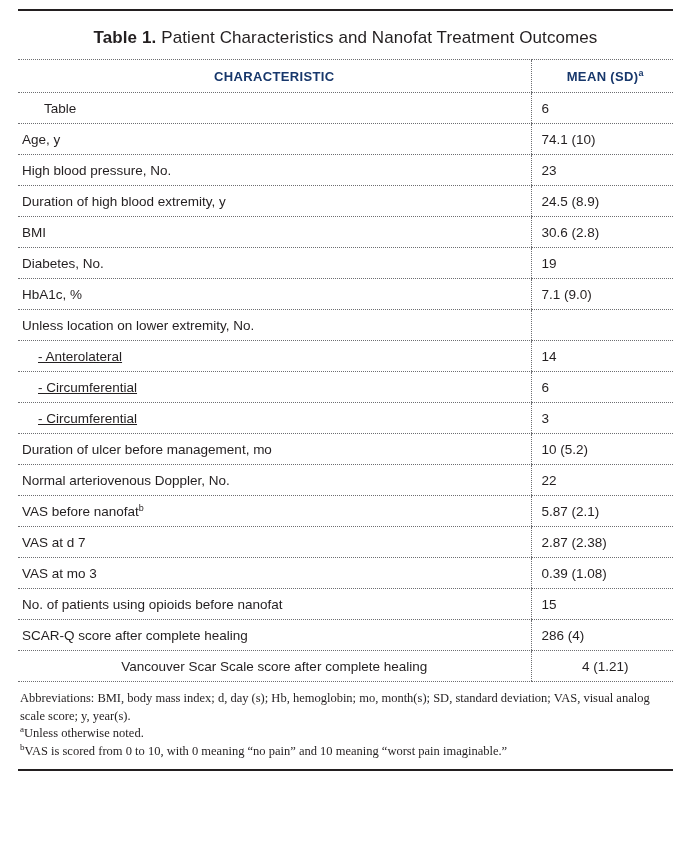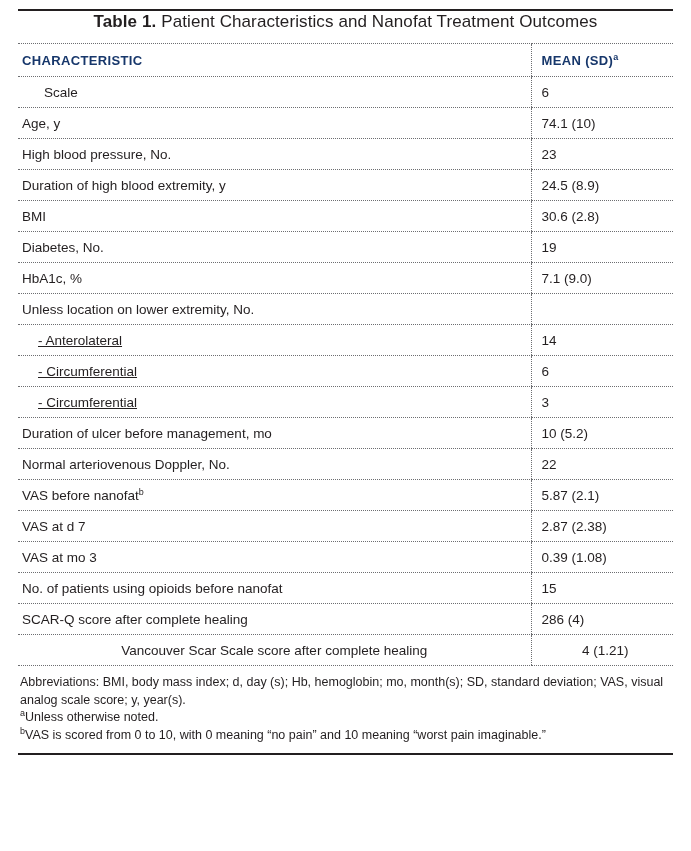--- a/index.html
+++ b/index.html
@@ -28,38 +28,38 @@
     border-top: 2.5px solid #231f20;
     margin-top: 9px;
   }
 
   
   .table-title {
     font-size: 17px;
     line-height: 21px;
     text-align: center;
     color: #231f20;
-    padding: 0 2px 11px 2px;
+    padding: 16px 2px 11px 2px;
     letter-spacing: 0.1px;
   }
   .table-title .tt-label {
     font-weight: bold;
   }
 
   
   table.data-table {
     width: 100%;
     border-collapse: collapse;
     table-layout: fixed;
   }
   table.data-table col.col-char { width: 513px; }
   table.data-table col.col-mean { width: auto; }
 
   thead th {
-    text-align: left;
+    text-align: center;
     font-size: 13px;
     font-weight: bold;
     letter-spacing: 0.35px;
     color: #17376b;
     padding: 9px 4px 8px 4px;
     border-top: 1px dotted #6d6e71;
     border-bottom: 1px dotted #6d6e71;
     vertical-align: middle;
   }
   thead th.mean-head {
@@ -96,20 +96,21 @@
 
   
   .footnotes {
     font-size: 12.5px;
     line-height: 17.5px;
     color: #231f20;
     padding: 8px 2px 9px 2px;
   }
   .footnotes p {
     margin: 0;
+    font-family: Liberation Serif, serif;
   }
   .footnotes .fn-sup {
     font-size: 9px;
     vertical-align: super;
     line-height: 0;
   }
 
   .rule-bottom {
     border-top: 2.5px solid #231f20;
   }
@@ -132,21 +133,21 @@
       <col class="col-mean">
     </colgroup>
     <thead>
       <tr>
         <th>CHARACTERISTIC</th>
         <th class="mean-head"><span>MEAN (SD)</span><sup>a</sup></th>
       </tr>
     </thead>
     <tbody id="table-body">
         <tr>
-          <td class="lvl1"><span>Scale</span></td>
+          <td class="lvl1"><span>Table</span></td>
           <td class="val">6</td>
         </tr>
         <tr>
           <td class=""><span>Age, y</span></td>
           <td class="val">74.1 (10)</td>
         </tr>
         <tr>
           <td class=""><span>High blood pressure, No.</span></td>
           <td class="val">23</td>
         </tr>

